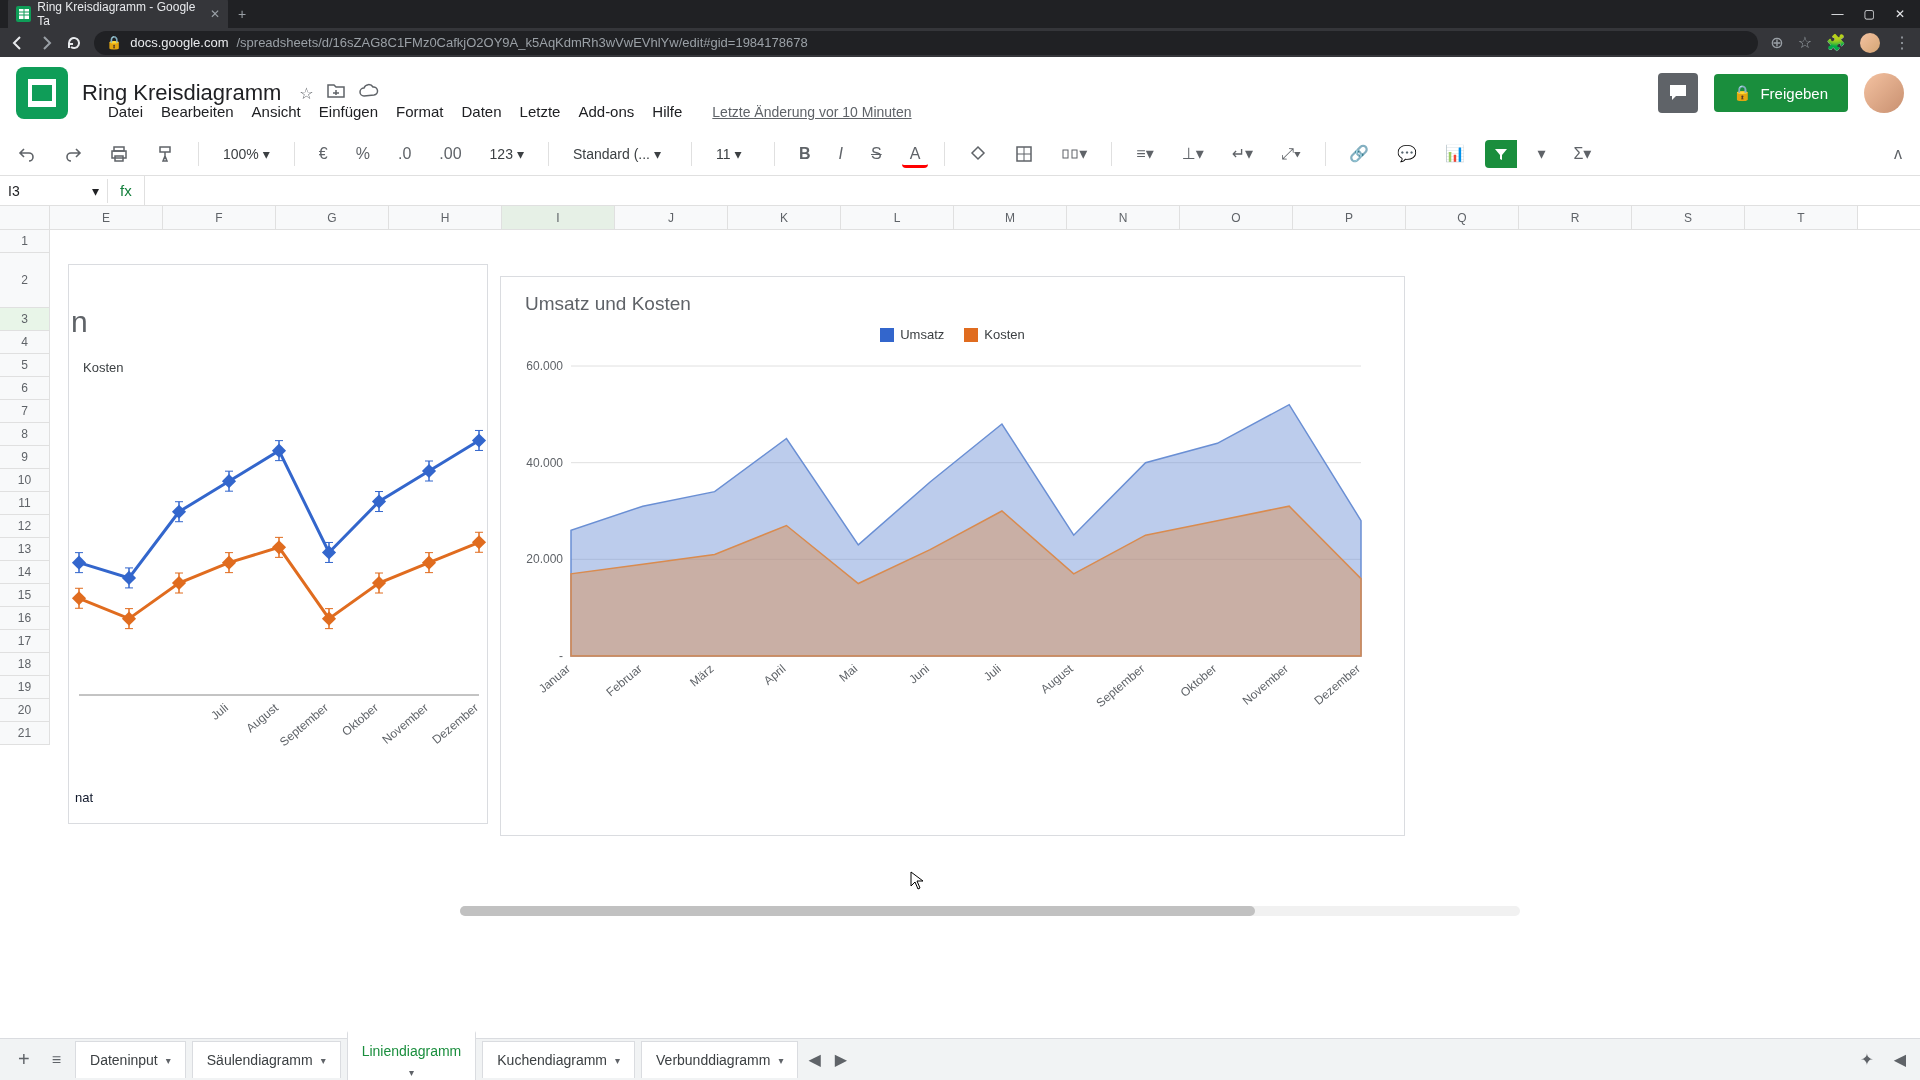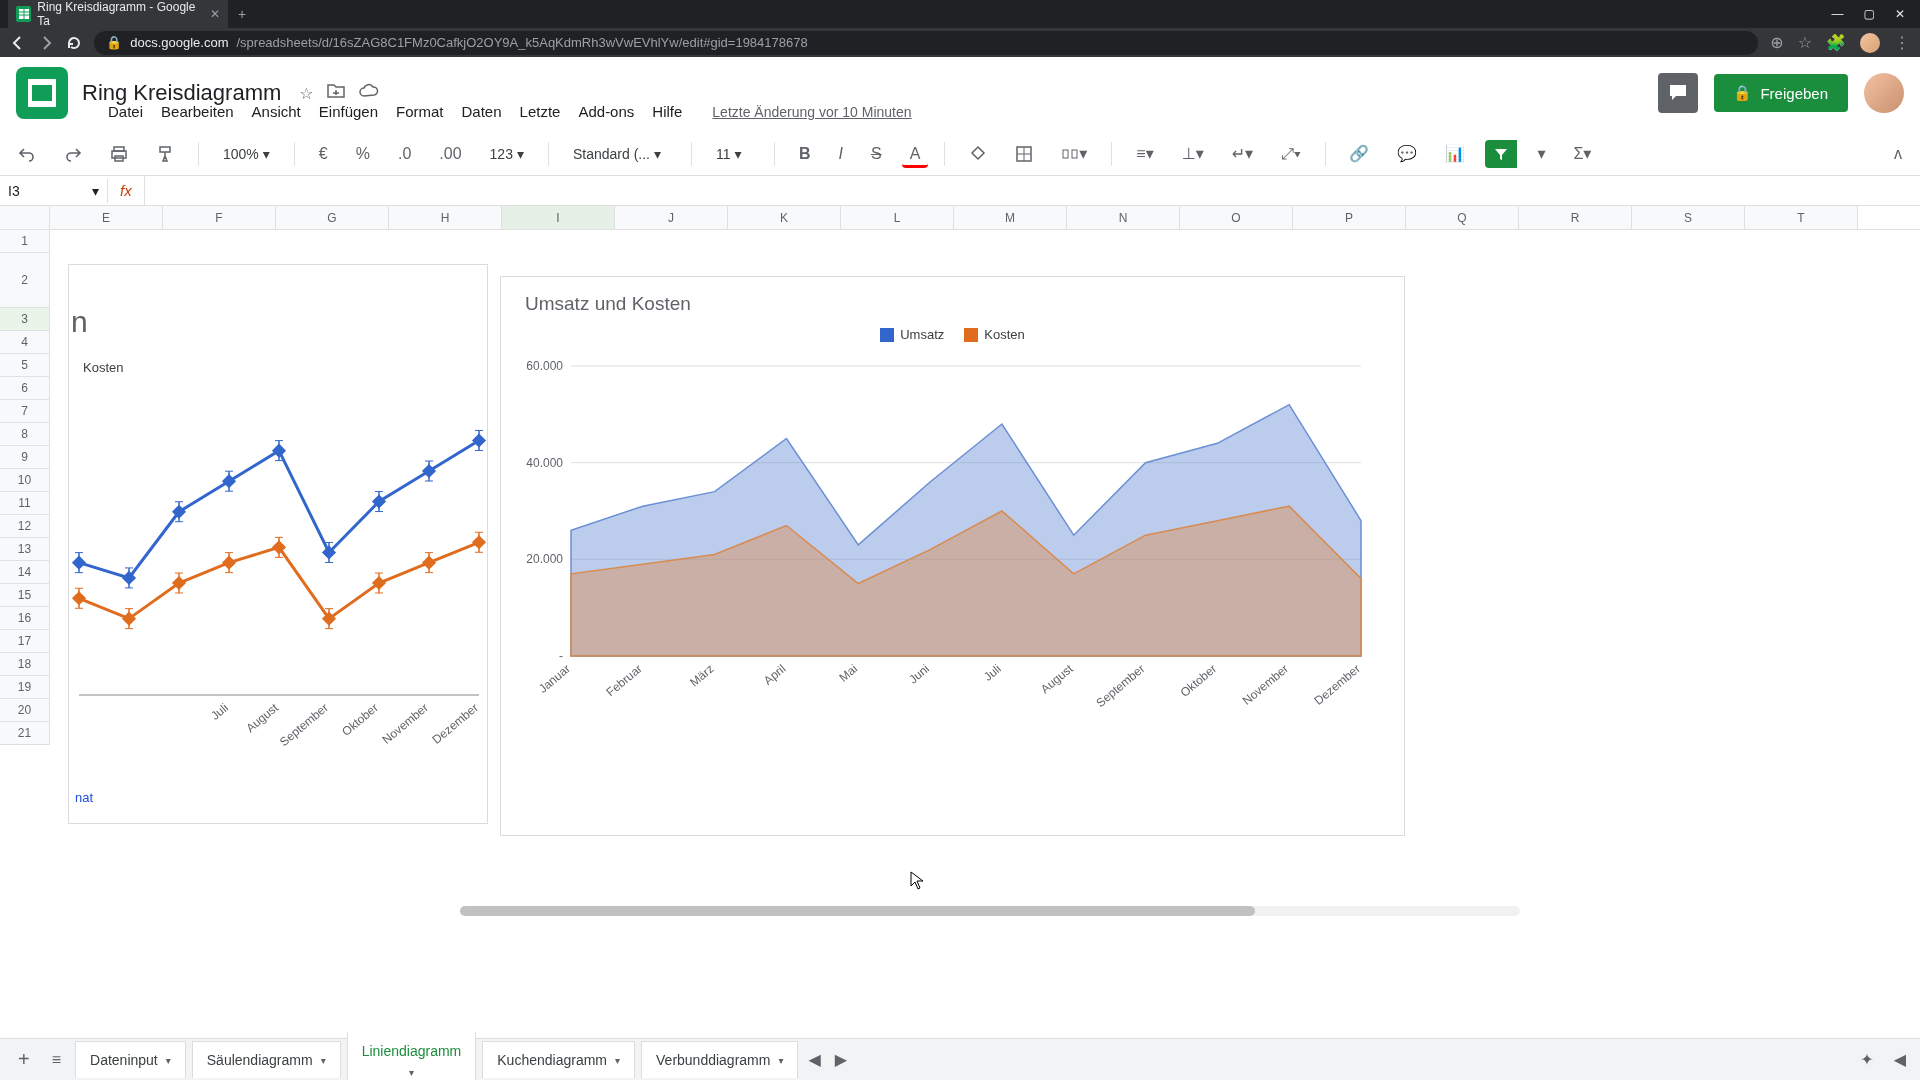--- a/index.html
+++ b/index.html
@@ -46,21 +46,21 @@
 
 .toolbar { height: 44px; border-bottom: 1px solid #e0e0e0; display: flex; align-items: center; padding: 0 10px; gap: 12px; margin-top: 8px; }
 .tb-btn { padding: 6px 8px; color: #5f6368; cursor: pointer; display: flex; align-items: center; border-radius: 4px; }
 .tb-sep { width: 1px; height: 24px; background: #e0e0e0; margin: 0 4px; }
 .tb-select { display: flex; align-items: center; gap: 4px; padding: 4px 8px; color: #3c4043; font-size: 14px; }
 .filter-active { background: #1a8e3d; color: #fff; border-radius: 4px 0 0 4px; }
 
 
 .formula-bar { height: 30px; border-bottom: 1px solid #e0e0e0; display: flex; align-items: center; }
 .cell-ref { width: 108px; border-right: 1px solid #e0e0e0; padding: 4px 8px; font-size: 14px; color: #202124; display: flex; align-items: center; justify-content: space-between; }
-.fx-label { padding: 0 12px; color: #c2410c; font-style: italic; font-size: 15px; }
+.fx-label { padding: 0 12px; color: #15803d; font-size: 15px; }
 
 
 .grid-area { position: relative; height: 720px; overflow: hidden; background: #fff; }
 .col-headers { display: flex; height: 24px; border-bottom: 1px solid #e0e0e0; position: sticky; top: 0; background: #fff; }
 .corner { width: 50px; border-right: 1px solid #e0e0e0; background: #f8f9fa; }
 .col-h { border-right: 1px solid #e0e0e0; text-align: center; font-size: 12px; color: #5f6368; line-height: 24px; background: #f8f9fa; }
 .col-h.active { background: #e6f0e6; }
 .row-headers { position: absolute; left: 0; top: 24px; width: 50px; }
 .row-h { height: 23px; border-right: 1px solid #e0e0e0; border-bottom: 1px solid #e0e0e0; text-align: center; font-size: 12px; color: #5f6368; line-height: 23px; background: #f8f9fa; }
 .row-h.tall { height: 55px; line-height: 55px; }
@@ -410,21 +410,21 @@
           <rect x="405" y="272.27272727272725" width="10" height="10" fill="#e06c1f" transform="rotate(45 410 277.27272727272725)"></rect>
           <line x1="10" x2="410" y1="430" y2="430" stroke="#888"></line>
           <text x="160" y="444" font-size="12" fill="#5f6368" transform="rotate(-40 160 444)" text-anchor="end">Juli</text>
           <text x="210" y="444" font-size="12" fill="#5f6368" transform="rotate(-40 210 444)" text-anchor="end">August</text>
           <text x="260" y="444" font-size="12" fill="#5f6368" transform="rotate(-40 260 444)" text-anchor="end">September</text>
           <text x="310" y="444" font-size="12" fill="#5f6368" transform="rotate(-40 310 444)" text-anchor="end">Oktober</text>
           <text x="360" y="444" font-size="12" fill="#5f6368" transform="rotate(-40 360 444)" text-anchor="end">November</text>
           <text x="410" y="444" font-size="12" fill="#5f6368" transform="rotate(-40 410 444)" text-anchor="end">Dezember</text>
         </g>
     </svg>
-    <div style="position:absolute;left:6px;bottom:18px;font-size:13px;color:#1d4ed8">nat</div>
+    <div style="position:absolute;left:6px;bottom:18px;font-size:13px;color:#0f172a">nat</div>
   </div>
 
   <div class="chart-box chart2">
     <div class="chart-title">Umsatz und Kosten</div>
     <div class="chart-legend">
       <div class="leg-item">
           <span class="leg-sw" style="background:#3366cc"></span>
           <span>Umsatz</span>
         </div>
       <div class="leg-item">

